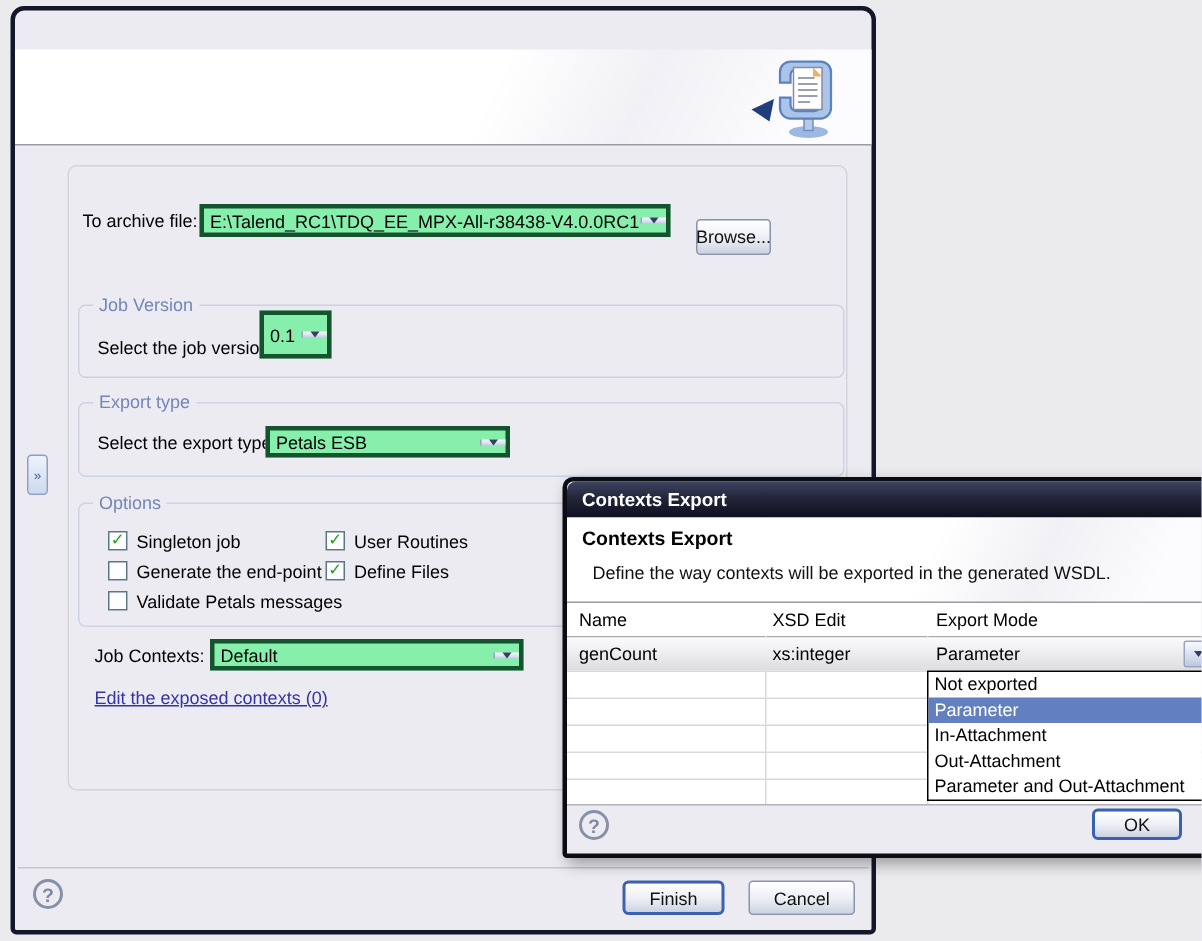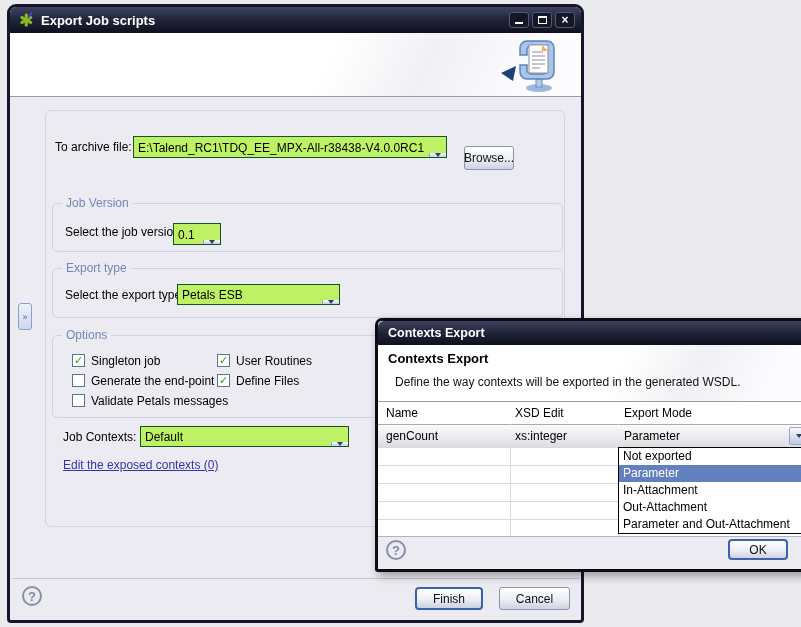--- a/index.html
+++ b/index.html
@@ -29,21 +29,21 @@
   .hband { position:absolute; left:0; right:0; top:26px; height:64px;
            background:linear-gradient(115deg,#ffffff 55%,#f1f1f5 72%,#fcfcfe 90%);
            border-bottom:1px solid #9b9ba1; }
   .cx-win .hband { top:24px; height:57px; }
   .hband .exp-ico { position:absolute; right:16px; top:4px; }
 
   .lbl { position:absolute; font-size:12px; color:#000; white-space:nowrap; line-height:15px; }
   .grp { position:absolute; border:1px solid #ccd3e6; border-radius:5px; }
   .grp-cap { position:absolute; top:-8px; left:9px; background:#ecebf1; padding:0 4px; color:#7286b8; font-size:12px; line-height:15px; }
 
-  .combo { position:absolute; background:#bef264; border:1px solid #14532d; display:flex; align-items:flex-end; font-size:12px; }
+  .combo { position:absolute; background:#86efac; border:3px solid #14532d; display:flex; align-items:center; font-size:12px; }
   .combo .val { flex:1; padding:1px 4px 0; white-space:nowrap; overflow:hidden; align-self:center; }
   .cbtn { width:17px; background:linear-gradient(180deg,#f8fafd 0%,#dde3f1 55%,#c2cde4 100%);
           border-left:1px solid #98a6c2; display:flex; align-items:center; justify-content:center; }
   .cbtn::after { content:""; border-left:3.5px solid transparent; border-right:3.5px solid transparent; border-top:4.5px solid #333f5e; }
 
   .xp-btn { position:absolute; background:linear-gradient(180deg,#ffffff 0%,#eceef4 55%,#ccd2e0 100%);
             border:1px solid #8a94ad; border-radius:3px; font-size:12px; color:#111;
             display:flex; align-items:center; justify-content:center; }
   .def-btn { border:2px solid #3a62b0; border-radius:4px; }
 
@@ -80,40 +80,20 @@
   .ddl .it { height:17px; line-height:17px; padding-left:4px; font-size:12px; white-space:nowrap; color:#000; }
   .ddl .it.sel { background:#6280bf; color:#fff; }
 </style>
 </head>
 <body>
 
 <div class="page">
 
   <div class="win main-win">
 
-    <div class="tbar">
-      <svg class="tico" viewBox="0 0 16 16">
-        <g fill="#86b722">
-          <rect x="6.7" y="1.5" width="3.2" height="13" rx="1.2"></rect>
-          <rect x="6.7" y="1.5" width="3.2" height="13" rx="1.2" transform="rotate(60 8.3 8)"></rect>
-          <rect x="6.7" y="1.5" width="3.2" height="13" rx="1.2" transform="rotate(-60 8.3 8)"></rect>
-        </g>
-        <line x1="10" y1="6" x2="14" y2="0.5" stroke="#6633cc" stroke-width="2"></line>
-      </svg>
-      <span class="ttl">Export Job scripts</span>
-      <span class="wbtns">
-        <span class="wbtn">
-            <span class="g-min"></span>
-          </span>
-        <span class="wbtn">
-            <span class="g-max"></span>
-          </span>
-        <span class="wbtn">×</span>
-      </span>
-    </div>
 
     <div class="hband">
       <svg class="exp-ico" width="78" height="56" viewBox="0 0 78 56">
         <polygon points="14,36 29,29 26,44" fill="#1e3f7a"></polygon>
         <ellipse cx="52" cy="51" rx="13" ry="4" fill="#9db8e0"></ellipse>
         <rect x="49" y="42" width="6" height="8" fill="#b6c9e8" stroke="#6d8fc4" stroke-width="1"></rect>
         <path d="M40 4 h20 a7 7 0 0 1 7 7 v24 a7 7 0 0 1 -7 7 h-20 a7 7 0 0 1 -7 -7 v-7 h7 v5 a4 4 0 0 0 4 4 h12 a4 4 0 0 0 4 -4 v-20 a4 4 0 0 0 -4 -4 h-12 a4 4 0 0 0 -4 4 v5 h-7 v-7 a7 7 0 0 1 7 -7 z" fill="#aac4ea" stroke="#5c82bd" stroke-width="1.5"></path>
         <rect x="42" y="8" width="19" height="28" fill="#ffffff" stroke="#8a8aa0" stroke-width="1"></rect>
         <polygon points="55,8 61,14 55,14" fill="#f0b060"></polygon>
         <g stroke="#9aa0b0" stroke-width="1.2">
@@ -134,21 +114,21 @@
     <div class="combo" style="left:123px; top:129px; width:314px; height:22px;">
       <span class="val">E:\Talend_RC1\TDQ_EE_MPX-All-r38438-V4.0.0RC1</span>
       <span class="cbtn"></span>
     </div>
     <div class="xp-btn" style="left:454px; top:127px; width:50px; height:24px;margin-top:12px;">Browse...</div>
 
     <div class="grp" style="left:42px; top:196px; width:511px; height:49px;">
       <span class="grp-cap">Job Version</span>
     </div>
     <div class="lbl" style="left:55px; top:218px;">Select the job version</div>
-    <div class="combo" style="left:163px; top:216px; width:48px; height:22px;">
+    <div class="combo" style="left:163px; top:200px; width:48px; height:32px;">
       <span class="val">0.1</span>
       <span class="cbtn"></span>
     </div>
 
     <div class="grp" style="left:42px; top:261px; width:511px; height:50px;">
       <span class="grp-cap">Export type</span>
     </div>
     <div class="lbl" style="left:55px; top:281px;">Select the export type</div>
     <div class="combo" style="left:167px; top:277px; width:163px; height:21px;">
       <span class="val">Petals ESB</span>

